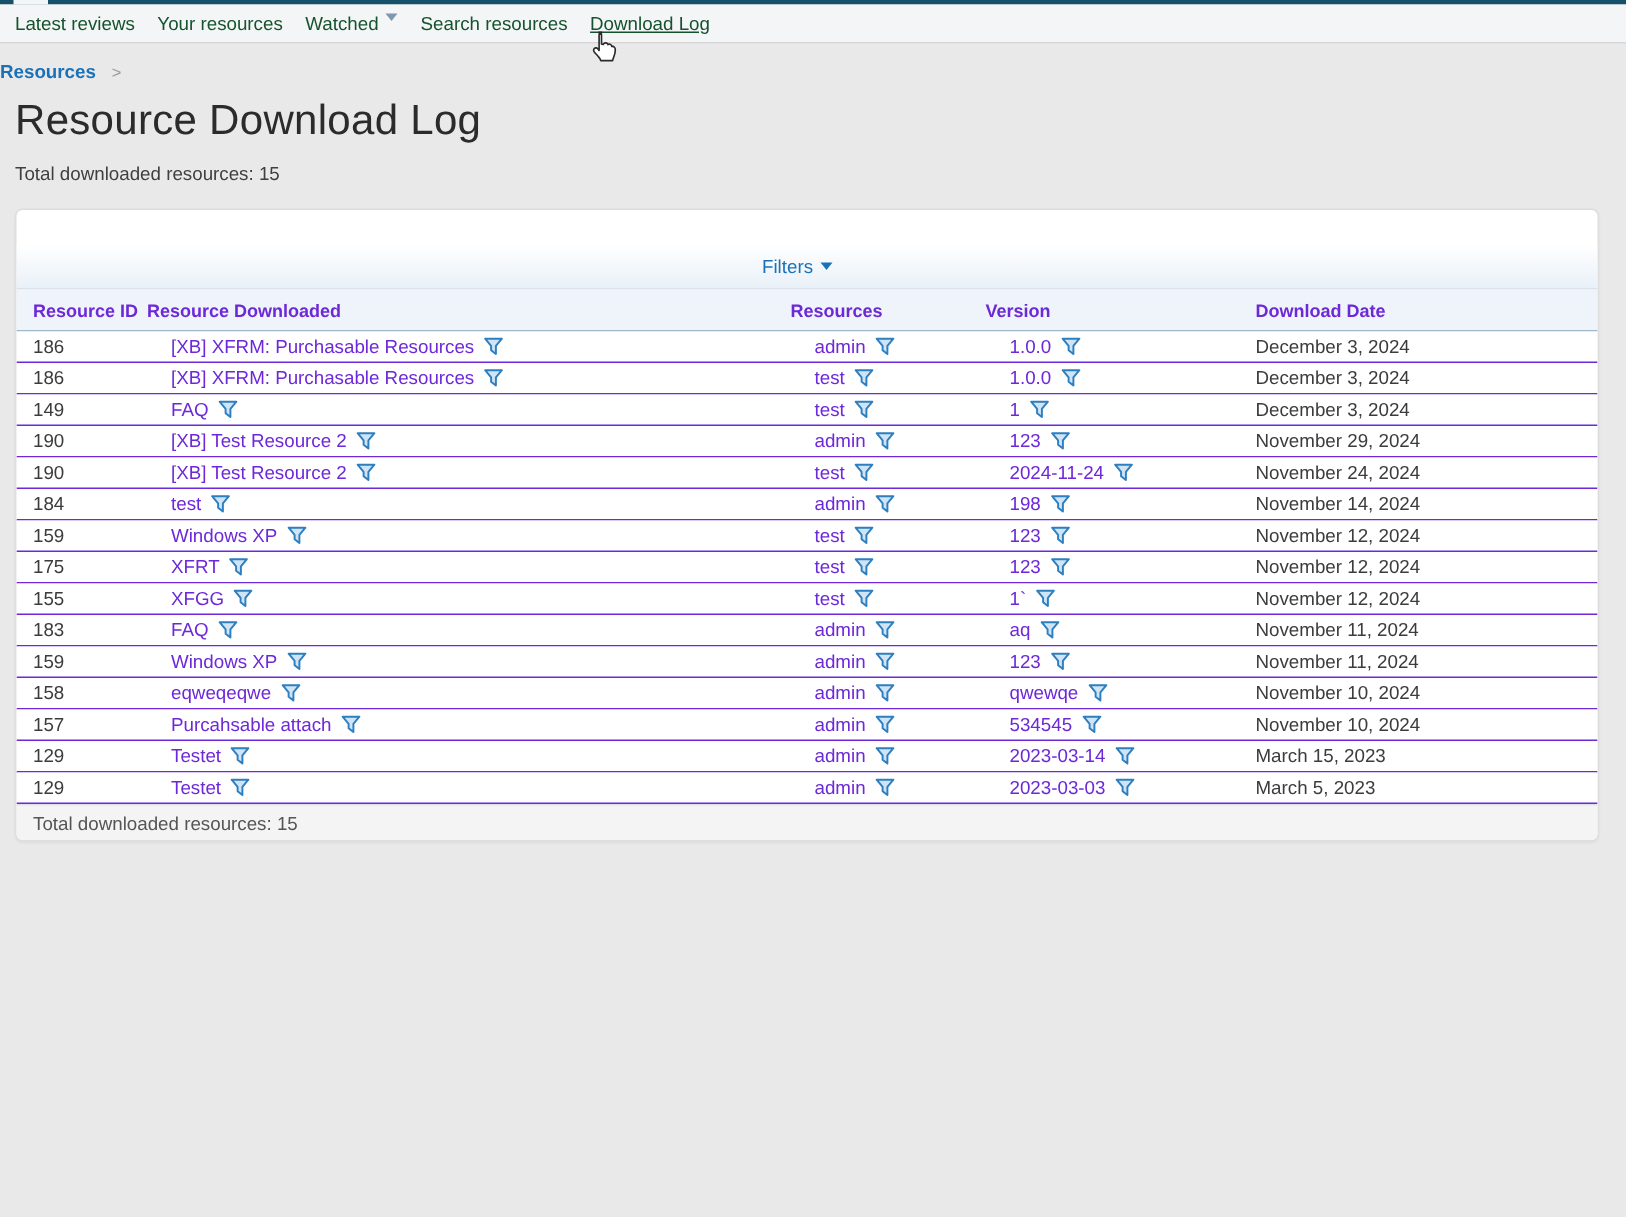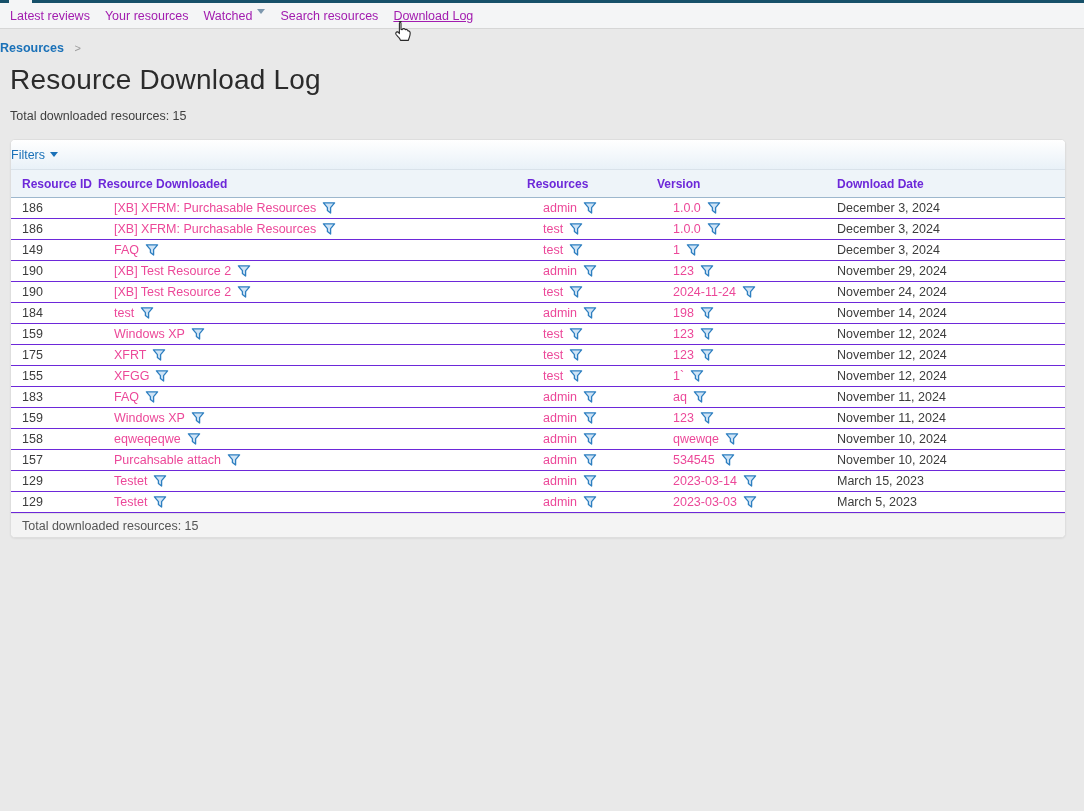--- a/index.html
+++ b/index.html
@@ -12,21 +12,21 @@
   
   .topbar { height: 3px; background: #165069; position: relative; }
   .topbar-notch { position: absolute; left: 9px; top: 0; width: 23px; height: 3px; background: #f4f5f6; }
 
   
   .navbar {
     height: 26px; background: #f4f5f6; border-bottom: 1px solid #d6d6d6;
     display: flex; align-items: center; padding-left: 10px; gap: 15px;
     font-size: 12.5px; position: relative;
   }
-  .nav-item { color: #a21caf; cursor: pointer; white-space: nowrap; display: inline-flex; align-items: flex-start; gap: 5px; }
+  .nav-item { color: #14532d; cursor: pointer; white-space: nowrap; display: inline-flex; align-items: flex-start; gap: 5px; }
   .nav-item.active { text-decoration: underline; }
   .nav-caret { width: 0; height: 0; border-left: 4px solid transparent; border-right: 4px solid transparent; border-top: 5px solid #7d98ae; display: inline-block; }
 
   .cursor-wrap { position: absolute; left: 392px; top: 17px; z-index: 50; pointer-events: none; }
 
   
   .page { padding: 12px 0 0 0; }
   .breadcrumb-row { font-size: 12.5px; }
   .breadcrumb-link { color: #1a71b8; font-weight: bold; cursor: pointer; }
   .breadcrumb-sep { color: #9a9a9a; font-size: 11px; margin-left: 7px; }
@@ -36,39 +36,40 @@
   
   .card {
     margin: 16px 18px 0 10px;
     background: #fff;
     border: 1px solid #dedede;
     border-radius: 5px;
     box-shadow: 0 1px 2px rgba(0,0,0,.06);
     overflow: hidden;
   }
   .filters-bar {
-    height: 30px; display: flex; justify-content: flex-start; align-items: center;
+    height: 30px; display: flex; justify-content: center; align-items: center;
     padding-right: 13px;
     background: linear-gradient(#ffffff, #e9f1f8);
     border-bottom: 1px solid #d9e2ea;
     font-size: 12.5px;
+    margin-top: 23px;
   }
   .filters-link { color: #1a71b8; cursor: pointer; display: inline-flex; align-items: center; gap: 5px; }
   .filters-caret { width: 0; height: 0; border-left: 4px solid transparent; border-right: 4px solid transparent; border-top: 5px solid #1a71b8; display: inline-block; }
 
   .grid-row { display: grid; grid-template-columns: 87px 429px 130px 180px 1fr; align-items: center; }
   .thead {
     height: 28px; background: #eef4f9; border-bottom: 1px solid #9db7cd;
     color: #6d28d9; font-weight: bold; font-size: 12px;
   }
   .thead .cell-first { padding-left: 11px; }
 
   .row { height: 21px; border-bottom: 1px solid #6d28d9; font-size: 12.5px; color: #3c3c3c; background: #fff; }
   .row .cell-first { padding-left: 11px; }
-  .tlink { color: #ec4899; text-decoration: none; cursor: pointer; display: inline-flex; align-items: center; gap: 6px; padding-left: 16px; }
+  .tlink { color: #6d28d9; text-decoration: none; cursor: pointer; display: inline-flex; align-items: center; gap: 6px; padding-left: 16px; }
   .funnel { flex: 0 0 auto; display: inline-block; cursor: pointer; }
 
   .tfoot {
     height: 24px; background: #f4f4f4; border-top: 1px solid #e2e2e2;
     display: flex; align-items: center; padding-left: 11px;
     font-size: 12.5px; color: #555;
   }
 </style>
 </head>
 <body>

